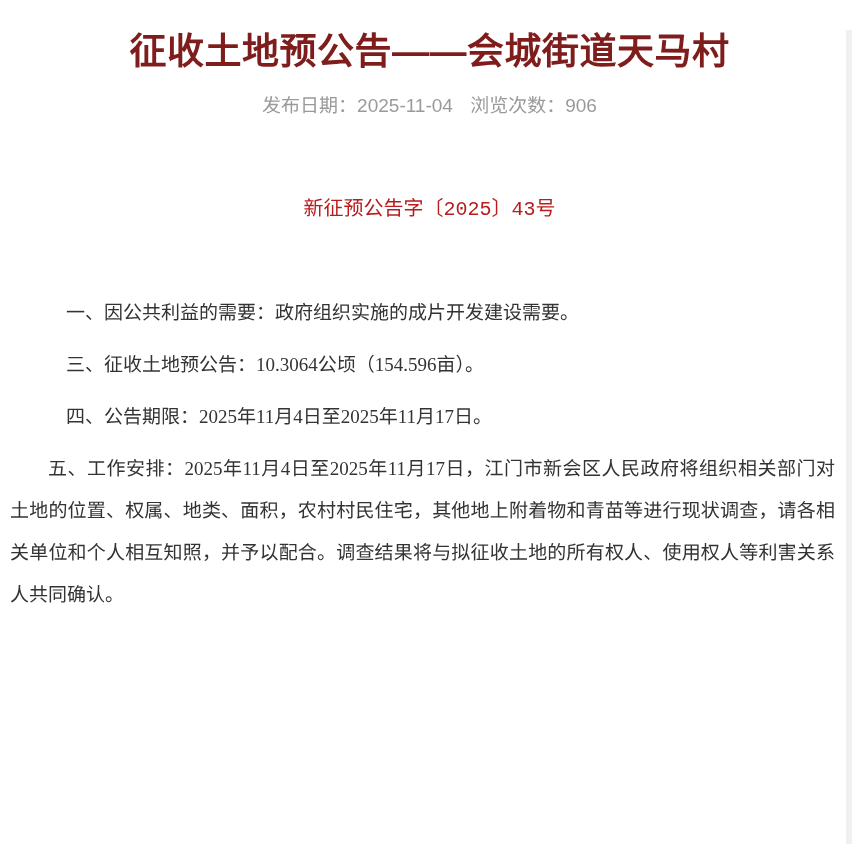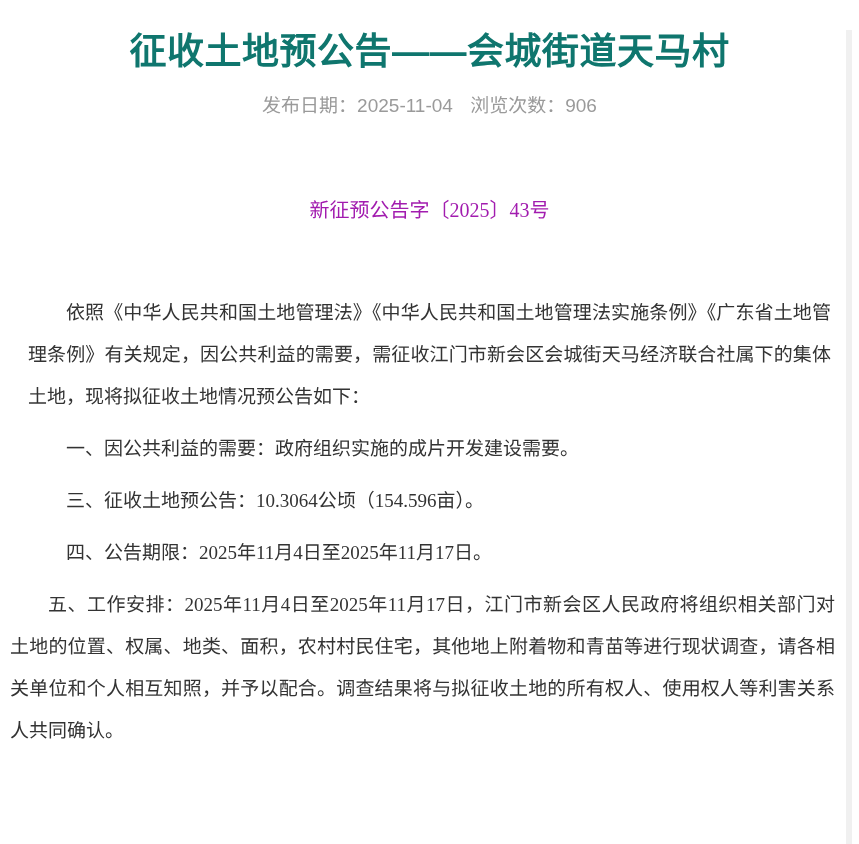--- a/index.html
+++ b/index.html
@@ -18,21 +18,21 @@
     position: relative;
     width: 859px;
     height: 844px;
     background: #ffffff;
   }
 
   
   .doc-title {
     margin: 30px 40px 0;
     text-align: center;
-    color: #0f766e;
+    color: #7f1d1d;
     font-size: 37px;
     font-weight: 700;
     line-height: 44px;
     font-family: "Liberation Sans", sans-serif;
     letter-spacing: 0.5px;
   }
   .meta-line {
     margin-top: 22px;
     text-align: center;
     color: #9a9a9a;
@@ -40,24 +40,24 @@
     line-height: 20px;
     font-family: "Liberation Sans", sans-serif;
   }
   .meta-line .meta-group { white-space: nowrap; }
   .meta-line .meta-group + .meta-group { margin-left: 12px; }
 
   
   .doc-number {
     margin-top: 80px;
     text-align: center;
-    color: #a21caf;
+    color: #b91c1c;
     font-size: 20px;
     line-height: 28px;
-    font-family: Liberation Serif, serif;
+    font-family: Liberation Mono, monospace;
   }
 
   
   .article {
     margin-top: 68px;
     padding: 0 28px;
     color: #333333;
     font-size: 19px;
     line-height: 42px;
     text-align: justify;
@@ -96,21 +96,20 @@
       <span>发布日期：</span><span>2025-11-04</span>
     </span>
     <span class="meta-group">
       <span>浏览次数：</span><span>906</span>
     </span>
   </div>
 
   <div class="doc-number">新征预公告字〔2025〕43号</div>
 
   <div class="article">
-    <p>依照《中华人民共和国土地管理法》《中华人民共和国土地管理法实施条例》《广东省土地管理条例》有关规定，因公共利益的需要，需征收江门市新会区会城街天马经济联合社属下的集体土地，现将拟征收土地情况预公告如下：</p>
     <p>一、因公共利益的需要：政府组织实施的成片开发建设需要。</p>
     <p>三、征收土地预公告：10.3064公顷（154.596亩）。</p>
     <p>四、公告期限：2025年11月4日至2025年11月17日。</p>
     <p class="p-wide">五、工作安排：2025年11月4日至2025年11月17日，江门市新会区人民政府将组织相关部门对土地的位置、权属、地类、面积，农村村民住宅，其他地上附着物和青苗等进行现状调查，请各相关单位和个人相互知照，并予以配合。调查结果将与拟征收土地的所有权人、使用权人等利害关系人共同确认。</p>
   </div>
 
   <div class="scrollbar-track"></div>
 
 </div>
 

